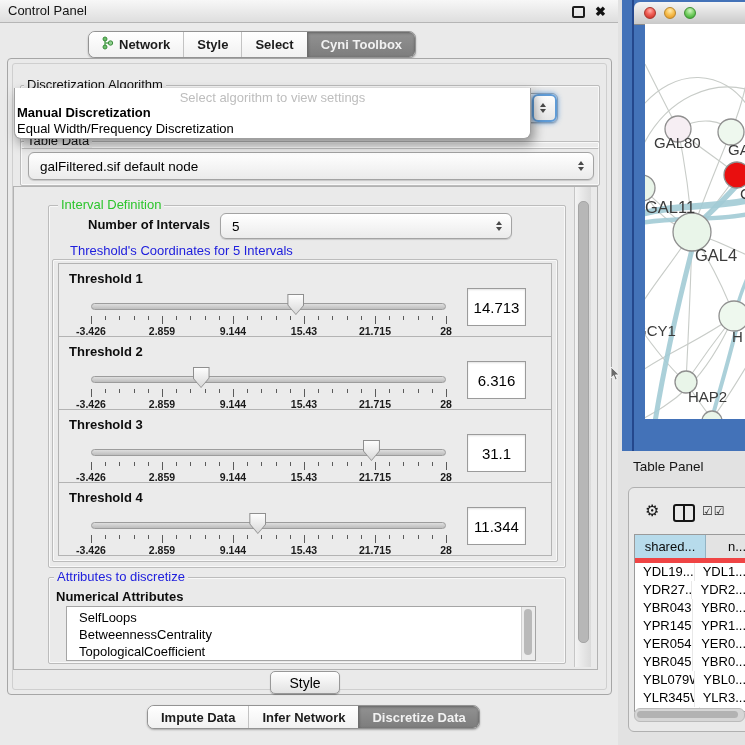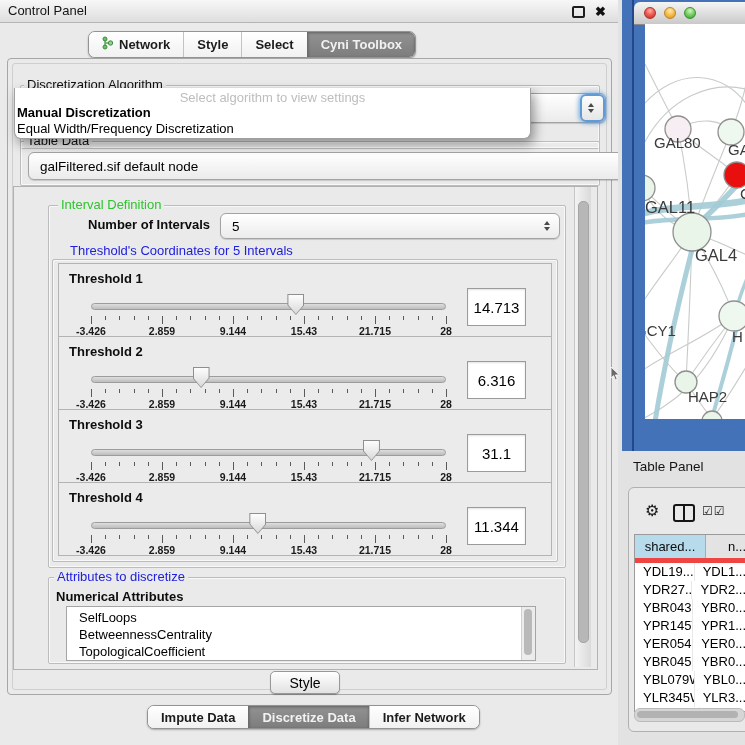--- a/index.html
+++ b/index.html
@@ -26,21 +26,21 @@
 
   .outer-frame{position:absolute;left:7px;top:58px;width:603px;height:635px;border:1px solid #a6a6a6;border-radius:4px;background:#eaeaea;}
   .inner-frame{position:absolute;left:12px;top:63px;width:593px;height:625px;border:1px solid #cfcfcf;border-radius:3px;}
 
   .group{position:absolute;border:1px solid #bcbcbc;border-radius:2px;box-shadow:inset 0 0 0 1px rgba(255,255,255,.65);}
   .group-title{position:absolute;font-size:13px;background:#eaeaea;padding:0 3px;line-height:14px;color:#101010;white-space:nowrap;}
   .gt-green{color:#2dc52d;}
   .gt-blue{color:#2020dd;}
 
   
-  .combo{position:absolute;background:linear-gradient(#ffffff,#ebebeb);border:1px solid #a3a3a3;border-radius:6px;box-shadow:0 1px 1px rgba(0,0,0,.15);padding-left:48px;}
+  .combo{position:absolute;background:linear-gradient(#ffffff,#ebebeb);border:1px solid #a3a3a3;border-radius:6px;box-shadow:0 1px 1px rgba(0,0,0,.15);}
   .combo .val{position:absolute;left:11px;top:0;bottom:0;display:flex;align-items:center;font-size:13.5px;color:#000;}
   .arrows{position:absolute;right:9px;top:50%;transform:translateY(-50%);display:flex;flex-direction:column;gap:2px;}
   .tri-up{width:0;height:0;border-left:3.5px solid transparent;border-right:3.5px solid transparent;border-bottom:4.5px solid #4a4a4a;}
   .tri-down{width:0;height:0;border-left:3.5px solid transparent;border-right:3.5px solid transparent;border-top:4.5px solid #4a4a4a;}
   .stepper-focus{position:absolute;right:0;top:0;width:25px;height:100%;box-sizing:border-box;border:2px solid #5f9bd6;border-radius:6px;
     background:linear-gradient(#fdfdfd,#e6e6e6);box-shadow:0 0 5px 1px rgba(90,150,215,.85);}
 
   
   .popup{position:absolute;left:14px;top:88px;width:517px;height:51px;background:#fff;border:1px solid #a0a0a0;border-top:none;
     border-radius:0 0 7px 7px;box-shadow:3px 5px 12px rgba(0,0,0,.4);z-index:30;padding-top:2px;box-sizing:border-box;}
@@ -391,25 +391,25 @@
           <div class="thumb"></div>
         </div>
     </div>
 
     <div class="apply-btn">Style</div>
 
     <div class="seg-ctrl" id="bottom-tabs">
         <div class="seg">
           <span>Impute Data</span>
         </div>
+        <div class="seg">
+          <span>Infer Network</span>
+        </div>
         <div class="seg sel">
           <span>Discretize Data</span>
-        </div>
-        <div class="seg">
-          <span>Infer Network</span>
         </div>
       </div>
   </div>
 
   <div class="right-bg"></div>
 
   <div class="mac-frame">
     <div class="mac-darkline"></div>
     <div class="mac-titlebar">
       <span class="light red"></span>

